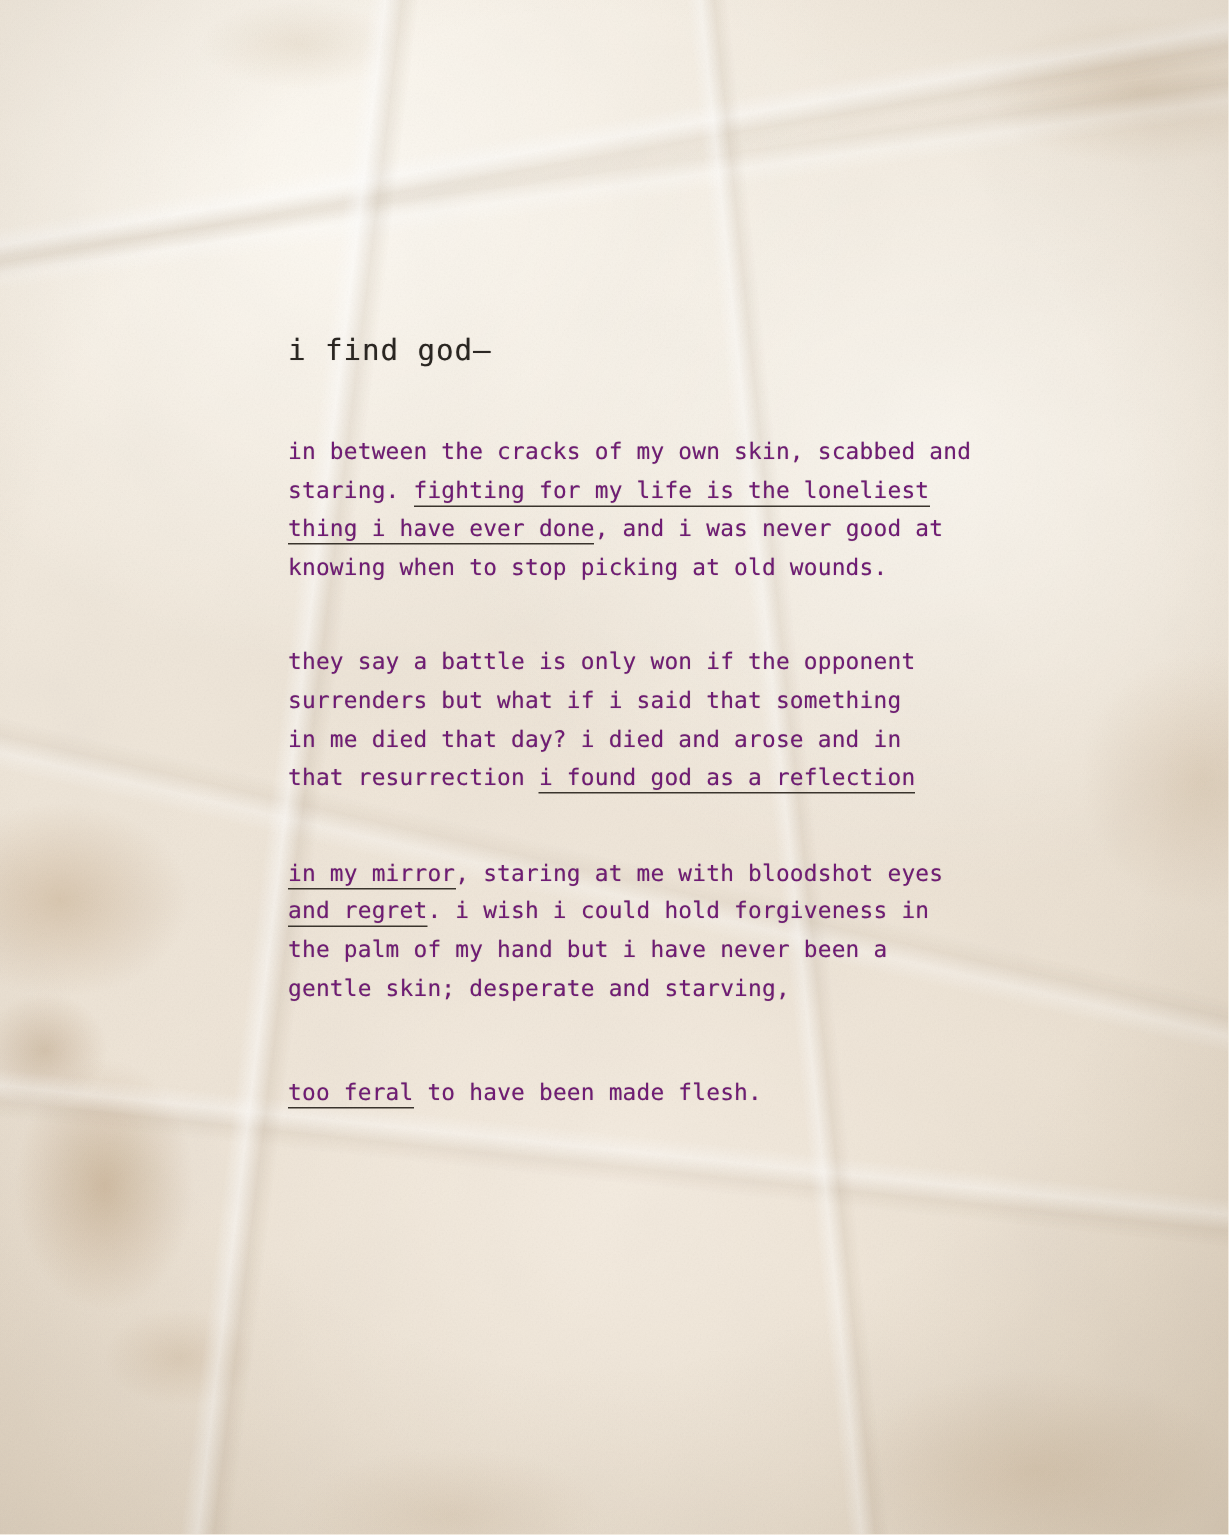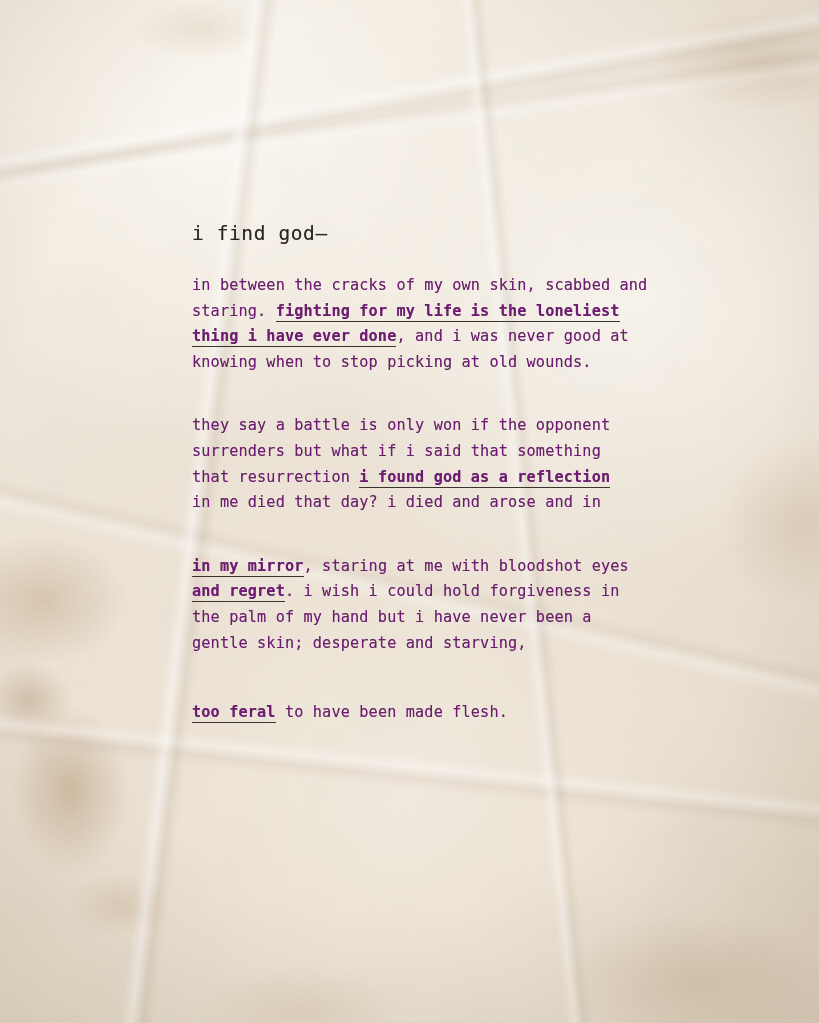--- a/index.html
+++ b/index.html
@@ -77,40 +77,39 @@
     position: absolute;
     left: 192px;
     top: 222px;
     width: 520px;
     color: #2b2723;
   }
   .poem-title {
     font-size: 19.5px;
     letter-spacing: 0.6px;
     color: #2a2622;
-    margin: 0 0 28px 0;
+    margin: 0 0 44px 0;
     white-space: pre;
   }
   .stanza {
     margin: 0 0 38px 0;
   }
   .stanza.last {
     margin-top: 44px;
   }
   .line {
     font-size: 15.2px;
     line-height: 25.6px;
     letter-spacing: 0.15px;
     color: #701a75;
     white-space: pre-wrap;
   }
   .u {
     border-bottom: 1px solid #3a342d;
     padding-bottom: 1px;
-    font-weight: bold;
   }
   
   .poem-title, .line {
     text-shadow: 0 0 0.6px rgba(45,40,34,0.45);
   }
 </style>
 </head>
 <body>
 
 <div id="page">
@@ -144,22 +143,22 @@
     <div id="stanza-container">
         <div class="stanza">
           <div class="line"><span>in between the cracks of my own skin, scabbed and</span></div>
           <div class="line"><span>staring. </span><span class="u">fighting for my life is the loneliest</span></div>
           <div class="line"><span class="u">thing i have ever done</span><span>, and i was never good at</span></div>
           <div class="line"><span>knowing when to stop picking at old wounds.</span></div>
         </div>
         <div class="stanza">
           <div class="line"><span>they say a battle is only won if the opponent</span></div>
           <div class="line"><span>surrenders but what if i said that something</span></div>
+          <div class="line"><span>in me died that day? i died and arose and in</span></div>
           <div class="line"><span>that resurrection </span><span class="u">i found god as a reflection</span></div>
-          <div class="line"><span>in me died that day? i died and arose and in</span></div>
         </div>
         <div class="stanza">
           <div class="line"><span class="u">in my mirror</span><span>, staring at me with bloodshot eyes</span></div>
           <div class="line"><span class="u">and regret</span><span>. i wish i could hold forgiveness in</span></div>
           <div class="line"><span>the palm of my hand but i have never been a</span></div>
           <div class="line"><span>gentle skin; desperate and starving,</span></div>
         </div>
         <div class="stanza last">
           <div class="line"><span class="u">too feral</span><span> to have been made flesh.</span></div>
         </div>

